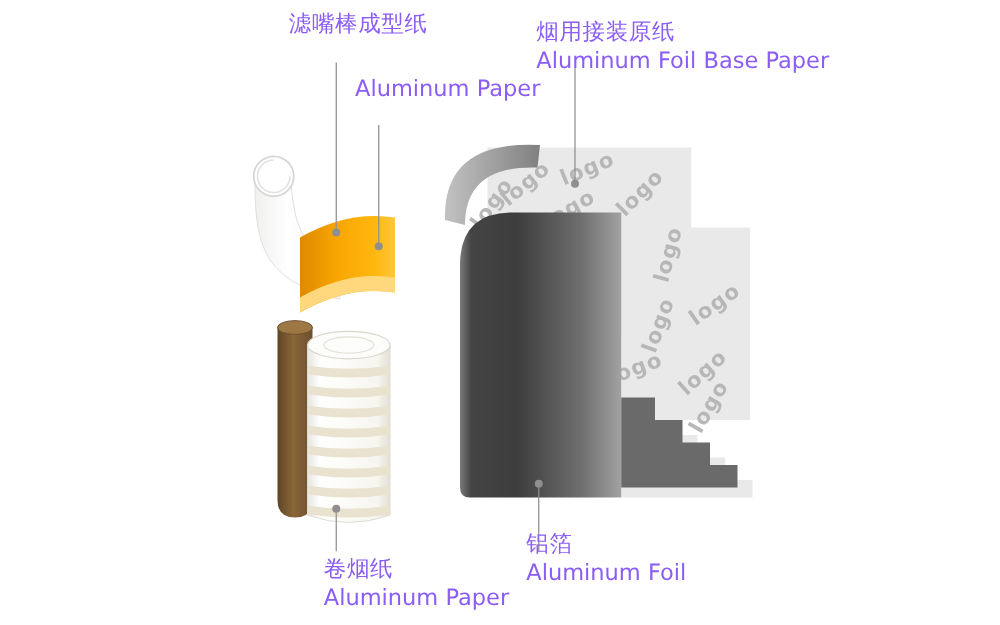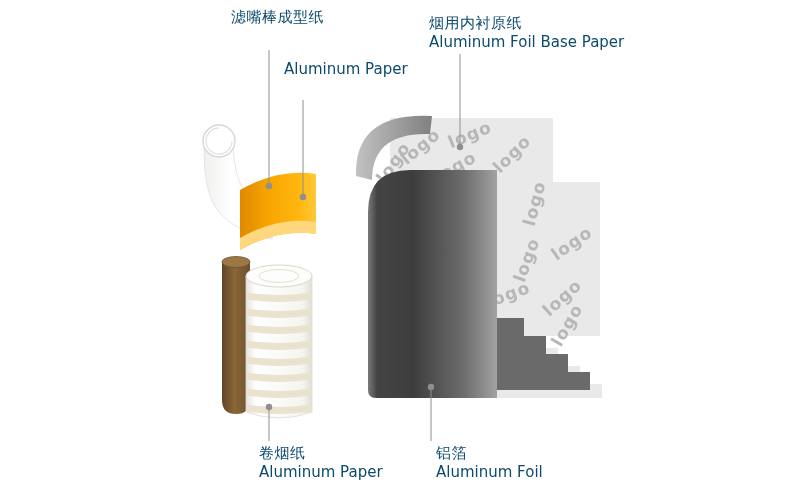--- a/index.html
+++ b/index.html
@@ -1,20 +1,20 @@
 <!DOCTYPE html>
 <html><head>
 <meta charset="utf-8">
 <style>
   * { margin: 0; padding: 0; box-sizing: border-box; }
   html, body { width: 800px; height: 500px; background: #ffffff; }
   body { font-family: "DejaVu Sans", "Liberation Sans", sans-serif; }
   .stage { position: relative; width: 800px; height: 500px; background: #ffffff; overflow: hidden; }
   .illustration { position: absolute; left: 0; top: 0; }
-  .label { position: absolute; color: #0c4a6e; font-size: 15px; line-height: 1.28; white-space: nowrap; }
+  .label { position: absolute; color: #8b5cf6; font-size: 18px; line-height: 1.28; white-space: nowrap; }
   .label .zh { letter-spacing: 0.5px; }
   .logo-text { font-weight: bold; font-size: 17px; letter-spacing: 1px; }
 </style>
 </head>
 <body>
 
 <div class="stage">
 
   <svg class="illustration" width="800" height="500" viewBox="0 0 800 500" xmlns="http://www.w3.org/2000/svg">
     <defs>
@@ -130,27 +130,27 @@
 
   <div class="label" style="left:231px; top:8px;">
     <div class="zh">滤嘴棒成型纸</div>
   </div>
 
   <div class="label" style="left:284px; top:60px;">
     <div class="en">Aluminum Paper</div>
   </div>
 
   <div class="label" style="left:429px; top:14px;">
-    <div class="zh">烟用内衬原纸</div>
+    <div class="zh">烟用接装原纸</div>
     <div class="en">Aluminum Foil Base Paper</div>
   </div>
 
   <div class="label" style="left:259px; top:444px;">
     <div class="zh">卷烟纸</div>
     <div class="en">Aluminum Paper</div>
   </div>
 
-  <div class="label" style="left:421px; top:444px;margin-left:15px;">
+  <div class="label" style="left:421px; top:424px;">
     <div class="zh">铝箔</div>
     <div class="en">Aluminum Foil</div>
   </div>
 
 </div>
 
 </body></html>

